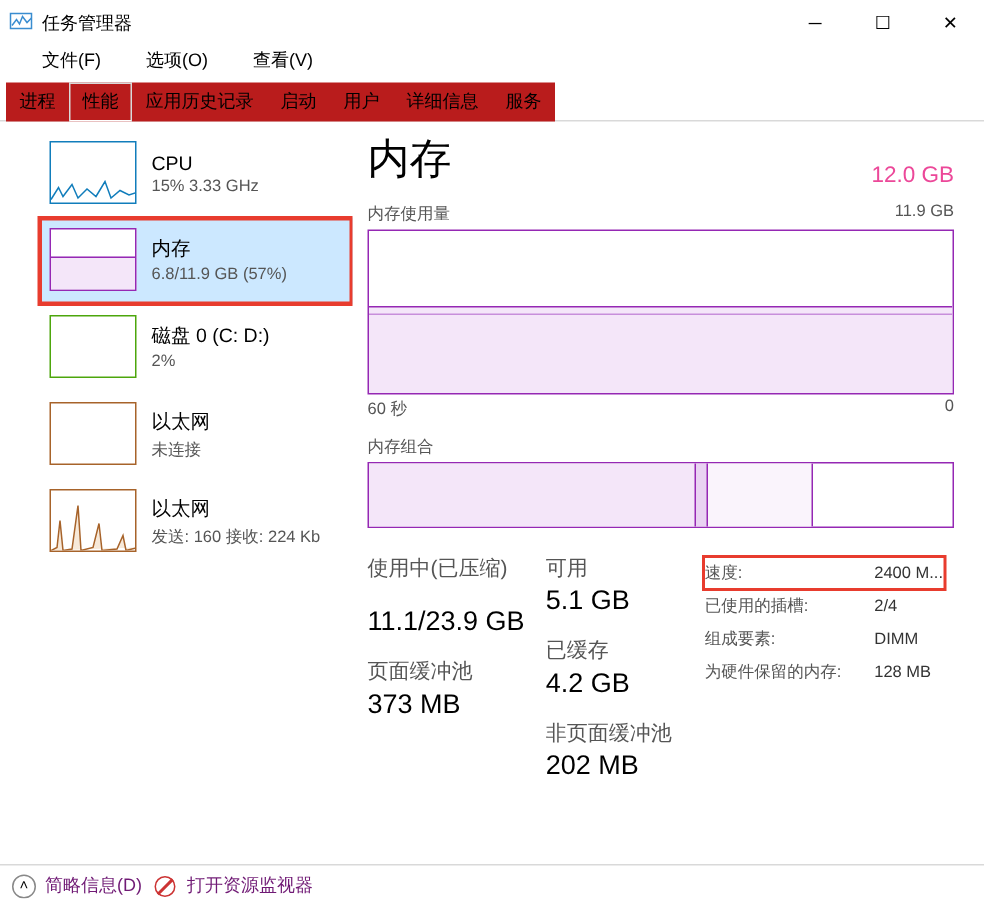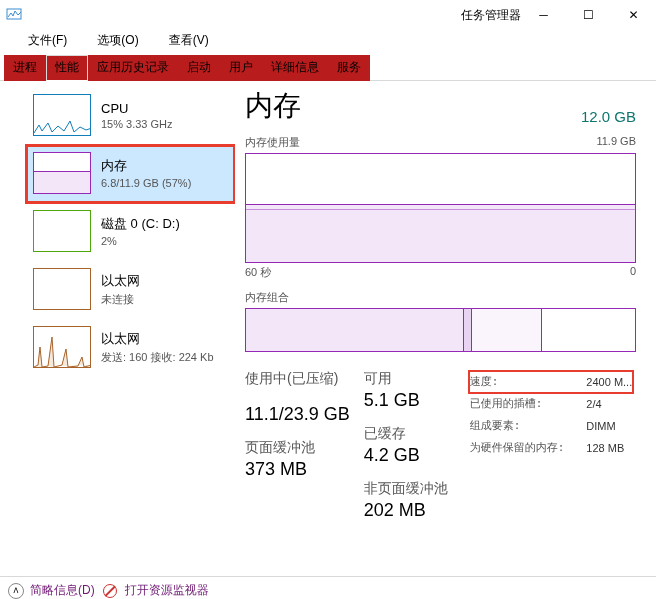--- a/index.html
+++ b/index.html
@@ -1,19 +1,19 @@
 <!DOCTYPE html>
 <html><head>
 <meta charset="utf-8">
 <style>
 * { box-sizing: border-box; margin: 0; padding: 0; font-family: "Microsoft YaHei", "Segoe UI", sans-serif; }
 body { background: #fff; width: 656px; height: 599px; overflow: hidden; font-size: 12px; color: #000; }
 
 
-.titlebar { display: flex; align-items: center; height: 30px; padding: 0 0 0 6px; text-align: right; }
+.titlebar { display: flex; align-items: center; height: 30px; padding: 0 0 0 6px; }
 .titlebar .app-icon { width: 16px; height: 16px; margin-right: 6px; }
 .titlebar .title { flex: 1; font-size: 12px; }
 .winbtn { width: 45px; height: 30px; display: flex; align-items: center; justify-content: center; font-size: 12px; font-family: "Segoe MDL2 Assets", sans-serif; }
 
 
 .menubar { height: 20px; display: flex; align-items: center; padding: 0 6px; gap: 18px; margin-left: 16px; }
 .menu-item { padding: 2px 6px; font-size: 12px; }
 
 
 .tabs { display: flex; border-bottom: 1px solid #d9d9d9; padding: 4px 0 0 4px; gap: 0; }
@@ -34,36 +34,36 @@
 .side-graph.disk { border-color: #4da60c; }
 .side-graph.eth { border-color: #a7632a; }
 .side-graph .cpu-line { position:absolute; left:0; right:0; bottom:0; }
 .side-label .name { font-size: 13px; }
 .side-label .sub { font-size: 11px; color: #555; margin-top: 2px; }
 
 
 .detail { flex: 1; padding: 6px 20px 0 10px; }
 .detail-head { display: flex; justify-content: space-between; align-items: flex-end; }
 .detail-title { font-size: 28px; font-weight: 400; }
-.detail-cap { font-size: 15px; color: #0f766e; }
+.detail-cap { font-size: 15px; color: #ec4899; }
 .chart-lbl { font-size: 11px; color: #555; margin-top: 10px; display: flex; justify-content: space-between; }
 .chart-big { width: 100%; height: 110px; border: 1px solid #9528b4; margin-top: 3px; position: relative; background: #fff; overflow:hidden;}
 .chart-big .used { position:absolute; left:0; right:0; bottom:0; height:54%; border-top:1px solid #9528b4; background:#f4e6f9;}
 .chart-big .used2 { position:absolute; left:0; right:0; bottom:0; height:49%; border-top:1px solid #c78edb;}
 .chart-axis { font-size: 11px; color: #555; margin-top: 2px; display: flex; justify-content: space-between; }
 .chart-comp { width: 100%; height: 44px; border: 1px solid #9528b4; margin-top: 3px; position: relative; background: #fff;}
 .chart-comp .bar { position:absolute; top:0; bottom:0; background:#f4e6f9; border-right:1px solid #9528b4;}
 
 
 .stats { display: flex; margin-top: 18px; gap: 14px; }
 .statcol { display: flex; flex-direction: column; gap: 14px; }
 .stat .lbl { font-size: 14px; color: #555; }
 .stat .val { font-size: 18px; margin-top: 2px; }
 .meta { font-size: 11px; line-height: 20px; color: #555; }
-.meta td.k { padding-right: 20px; font-family: Liberation Mono, monospace; }
+.meta td.k { padding-right: 20px; }
 .meta td.v { color: #333; text-align: left; }
 .meta-highlight { outline: 2px solid #e83c2e; padding: 1px 2px; }
 
 
 .footer { height: 28px; border-top: 1px solid #d9d9d9; display: flex; align-items: center; padding: 0 8px; gap: 6px; font-size: 12px; }
 .footer .chev { width:16px; height:16px; border:1px solid #888; border-radius:50%; display:flex; align-items:center; justify-content:center; font-size:10px;}
 .footer .link { color: #701a75; }
 .footer .noicon { width:14px; height:14px; border:1.5px solid #c33; border-radius:50%; position:relative; display:inline-block; margin:0 2px;}
 .footer .noicon::after { content:""; position:absolute; width:14px; height:1.5px; background:#c33; top:50%; left:50%; transform:translate(-50%,-50%) rotate(-45deg);}
 </style>

